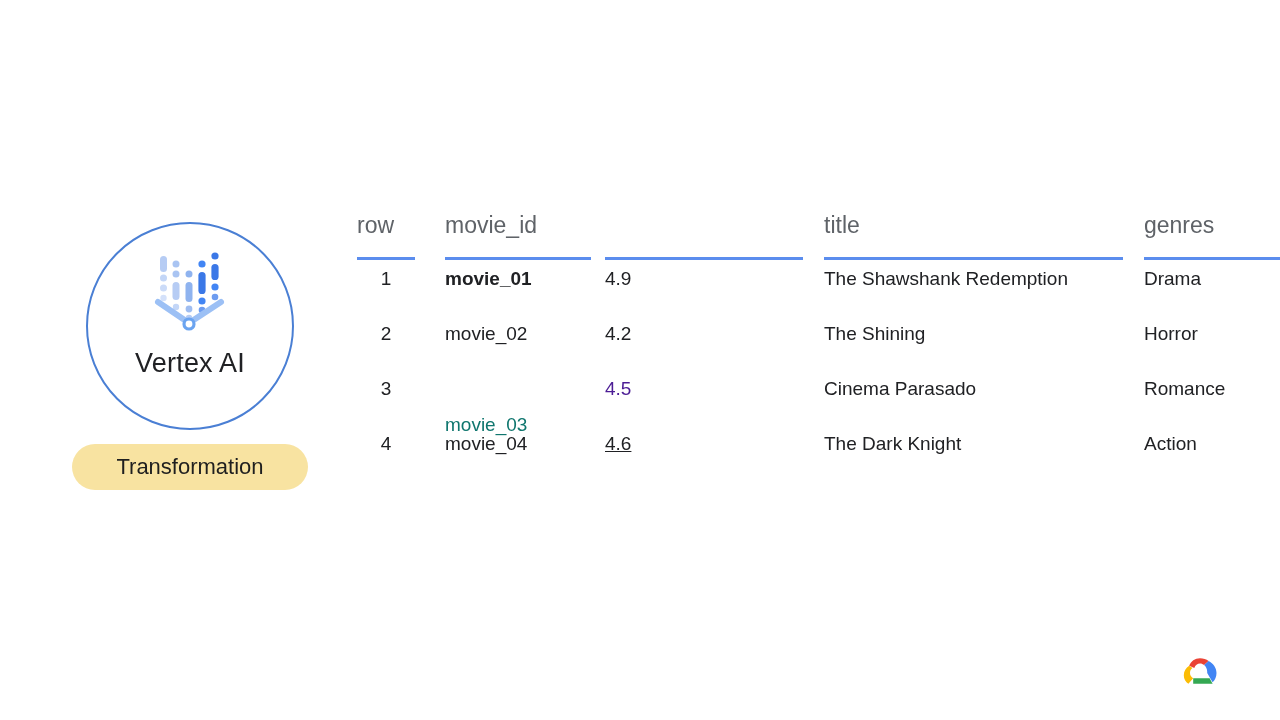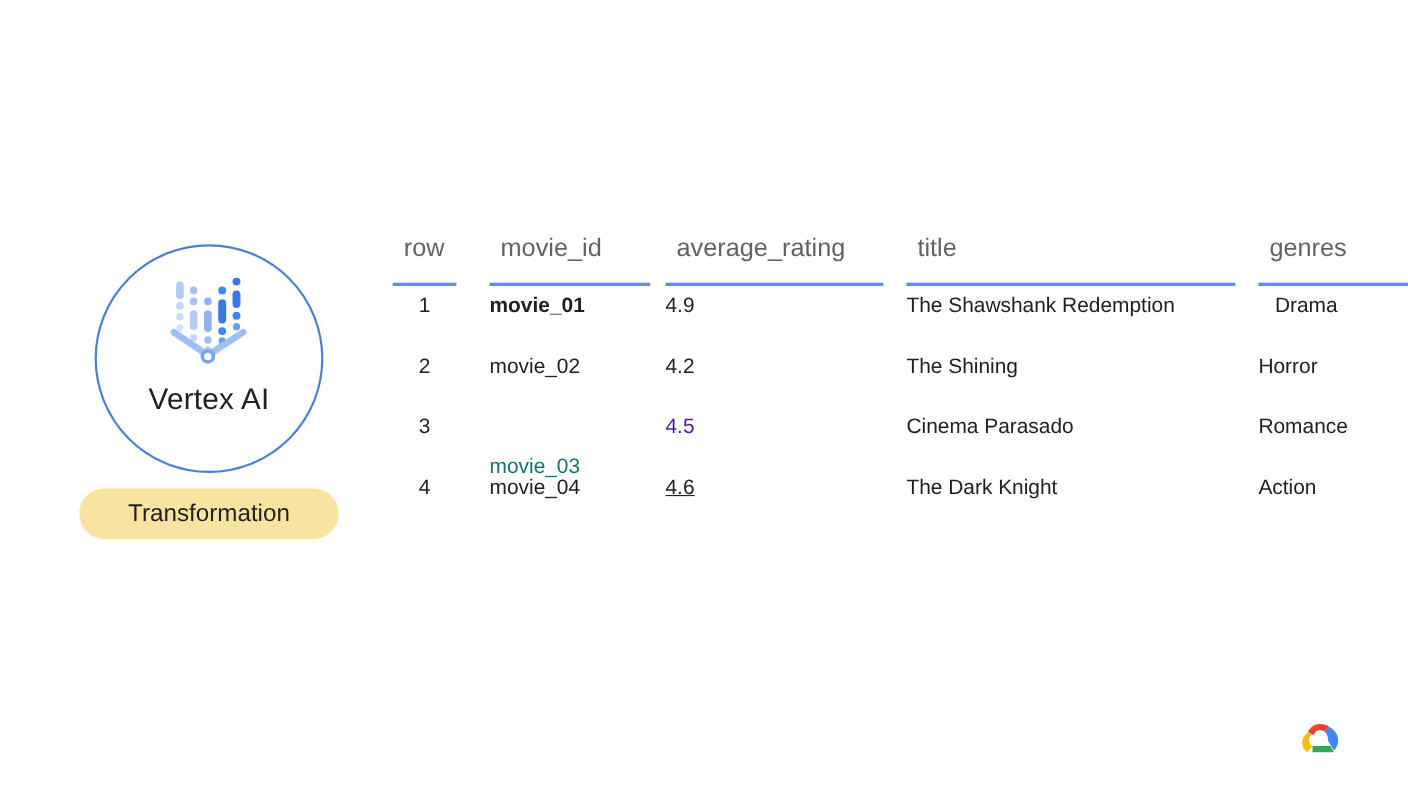--- a/index.html
+++ b/index.html
@@ -76,21 +76,20 @@
   .thead {
     position: relative;
     height: 56px;
   }
   .th {
     position: absolute;
     top: 0;
     font-size: 23px;
     color: #5f6368;
     white-space: nowrap;
-    margin-left: 10px;
   }
   .th-rule {
     position: absolute;
     height: 3px;
     background: #5b8dee;
     top: 45px;
   }
   .tbody {
     position: relative;
   }
@@ -174,38 +173,37 @@
 
 <div id="transformation-badge" style="background: rgb(248, 227, 161);">
   <span>Transformation</span>
 </div>
 
 <div id="data-table">
 
   <div class="thead">
     <div class="th col-row" style="color: rgb(95, 99, 104);">row</div>
     <div class="th col-movie" style="color: rgb(95, 99, 104);">movie_id</div>
-    <div class="th col-rating" style="color: rgb(95, 99, 104);">average_rating</div>
     <div class="th col-title" style="color: rgb(95, 99, 104);">title</div>
     <div class="th col-genres" style="color: rgb(95, 99, 104);">genres</div>
 
     <div class="th-rule rule-row" style="background: rgb(91, 141, 238);"></div>
     <div class="th-rule rule-movie" style="background: rgb(91, 141, 238);"></div>
     <div class="th-rule rule-rating" style="background: rgb(91, 141, 238);"></div>
     <div class="th-rule rule-title" style="background: rgb(91, 141, 238);"></div>
     <div class="th-rule rule-genres" style="background: rgb(91, 141, 238);"></div>
   </div>
 
   <div class="tbody">
     <div class="trow">
       <div class="td col-row center" style="color: rgb(32, 33, 36);">1</div>
       <div class="td col-movie" style="color: rgb(32, 33, 36); font-weight: bold;">movie_01</div>
       <div class="td col-rating" style="color: rgb(32, 33, 36);">4.9</div>
       <div class="td col-title" style="color: rgb(32, 33, 36);">The Shawshank Redemption</div>
-      <div class="td col-genres" style="color: rgb(32, 33, 36); margin-left: 15px;">Drama</div>
+      <div class="td col-genres" style="color: rgb(32, 33, 36);">Drama</div>
     </div>
     <div class="trow">
       <div class="td col-row center" style="color: rgb(32, 33, 36);">2</div>
       <div class="td col-movie" style="color: rgb(32, 33, 36);">movie_02</div>
       <div class="td col-rating" style="color: rgb(32, 33, 36);">4.2</div>
       <div class="td col-title" style="color: rgb(32, 33, 36);">The Shining</div>
       <div class="td col-genres" style="color: rgb(32, 33, 36);">Horror</div>
     </div>
     <div class="trow">
       <div class="td col-row center" style="color: rgb(32, 33, 36);">3</div>

